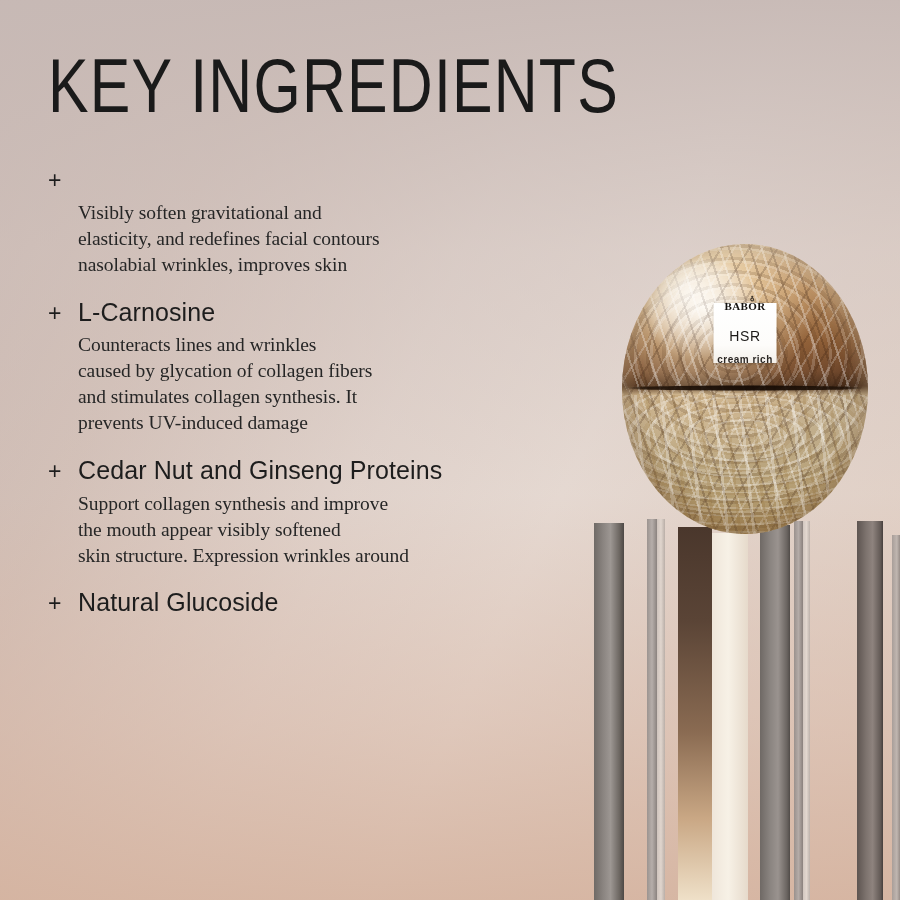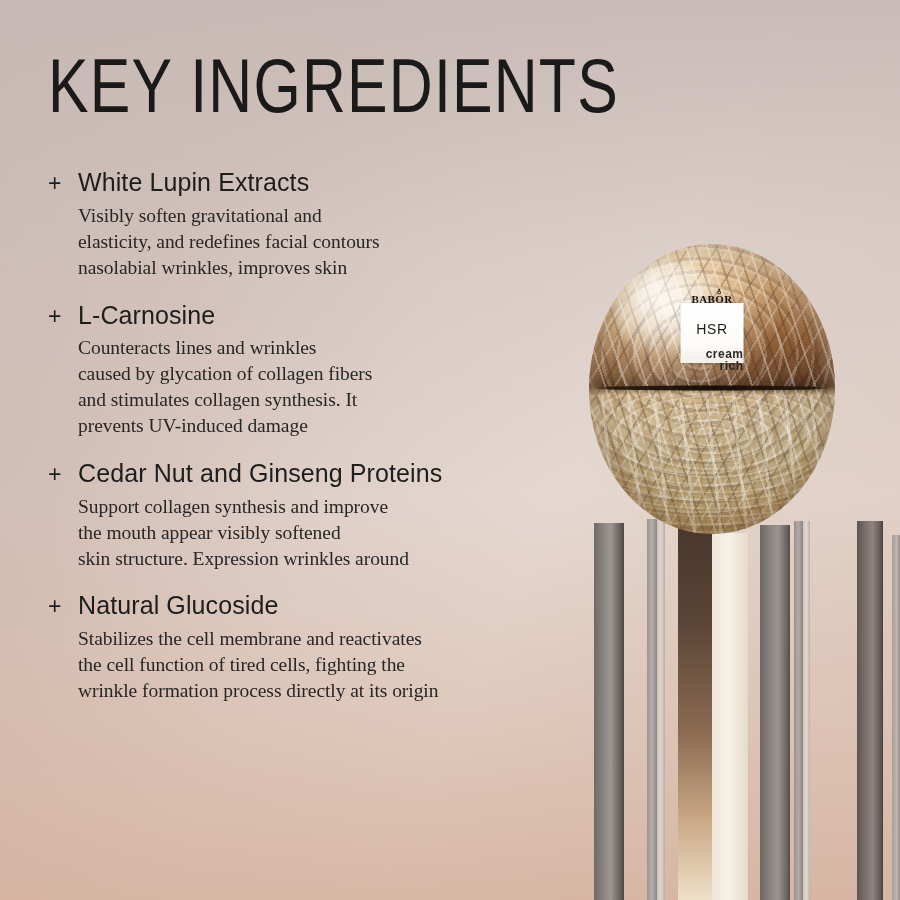--- a/index.html
+++ b/index.html
@@ -38,21 +38,21 @@
     height: 395px;
     overflow: hidden;
   }
   .col {
     position: absolute;
     bottom: 0;
   }
   
   .jar-wrap {
     position: absolute;
-    left: 589px;
+    left: 622px;
     top: 244px;
     width: 246px;
     height: 290px;
   }
   .jar {
     position: absolute;
     inset: 0;
     border-radius: 50% 50% 50% 50% / 50% 50% 50% 50%;
     overflow: hidden;
     background:
@@ -182,27 +182,26 @@
     font-family: "Liberation Sans", sans-serif;
     font-size: 14px;
     font-weight: 400;
     letter-spacing: 0.6px;
     color: #1c1a18;
     line-height: 1;
     margin-top: 16px;
   }
   .lbl-var {
     font-family: "Liberation Sans", sans-serif;
-    font-size: 12px;
+    font-size: 10px;
     font-weight: 600;
     letter-spacing: 0.5px;
     color: #2b2724;
     line-height: 1;
     margin-top: 11px;
-    text-align: right;
   }
   
   .title {
     position: absolute;
     left: 48px;
     top: 48px;
     font-family: "Liberation Sans", sans-serif;
     font-size: 76px;
     font-weight: 300;
     letter-spacing: 1.5px;
@@ -291,21 +290,20 @@
     </div>
   </div>
 
   <div class="title">KEY INGREDIENTS</div>
 
   <div class="content">
 
     <div class="ing">
       <div class="ing-head">
         <span class="ing-plus">+</span>
-        <span>White Lupin Extracts</span>
       </div>
       <div class="ing-body">
         <div>Visibly soften gravitational and</div>
         <div>elasticity, and redefines facial contours</div>
         <div>nasolabial wrinkles, improves skin</div>
       </div>
     </div>
 
     <div class="ing">
       <div class="ing-head">
@@ -330,21 +328,16 @@
         <div>the mouth appear visibly softened</div>
         <div>skin structure. Expression wrinkles around</div>
       </div>
     </div>
 
     <div class="ing">
       <div class="ing-head">
         <span class="ing-plus">+</span>
         <span>Natural Glucoside</span>
       </div>
-      <div class="ing-body">
-        <div>Stabilizes the cell membrane and reactivates</div>
-        <div>the cell function of tired cells, fighting the</div>
-        <div>wrinkle formation process directly at its origin</div>
-      </div>
     </div>
 
   </div>
 </div>
 
 </body></html>

